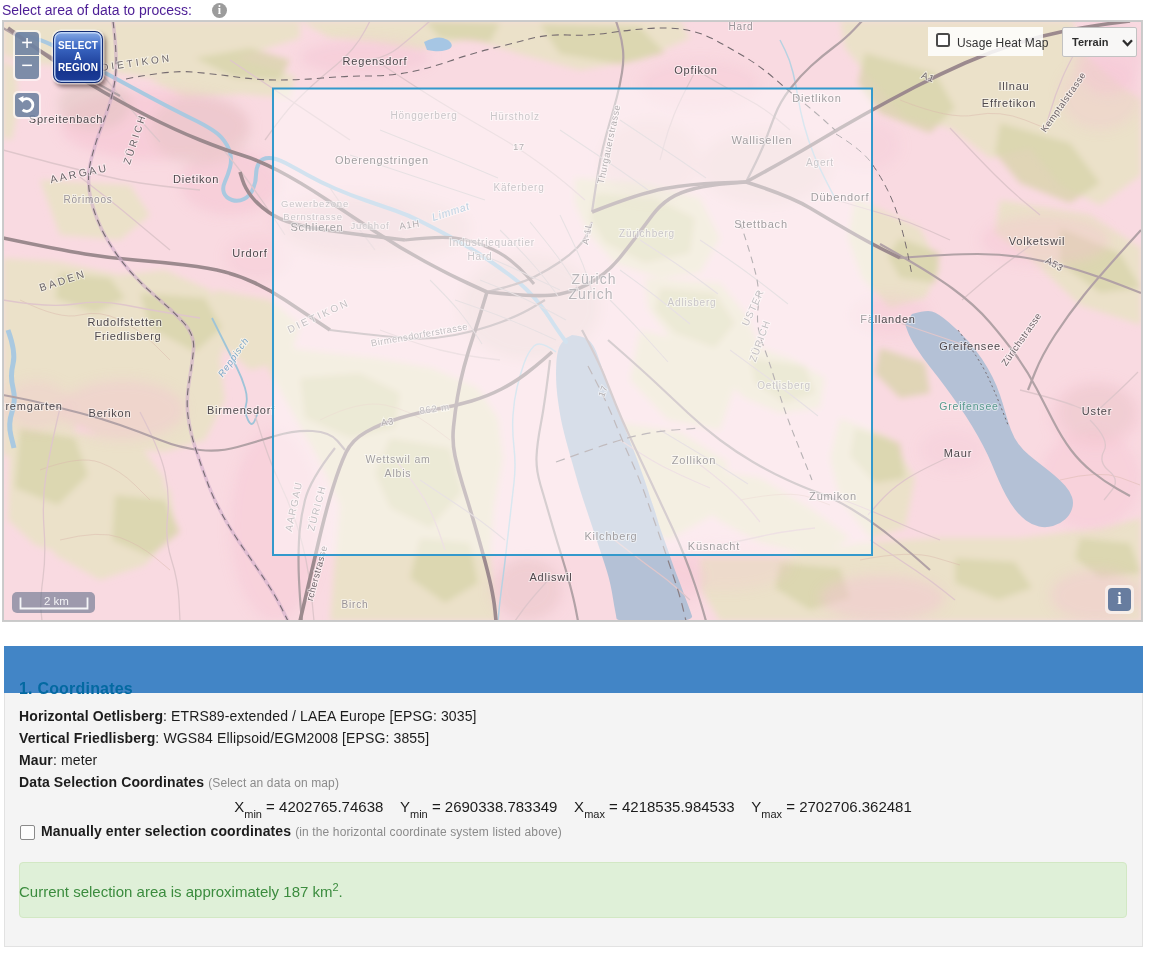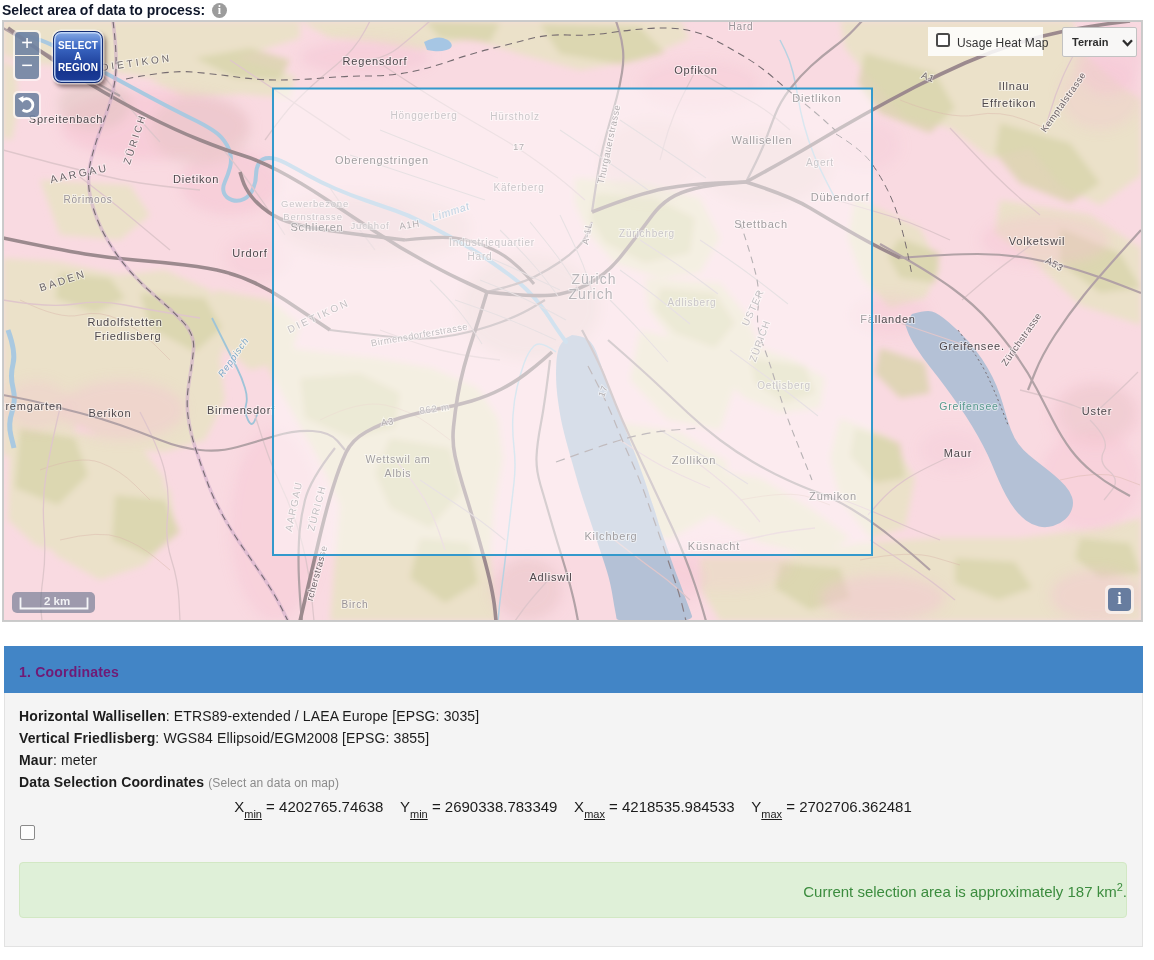--- a/index.html
+++ b/index.html
@@ -1,19 +1,19 @@
 <!DOCTYPE html>
 <html><head>
 <meta charset="utf-8">
 <style>
 html,body{margin:0;padding:0;background:#fff;width:1154px;height:960px;overflow:hidden;
  font-family:"Liberation Sans",sans-serif;}
 #stage{position:relative;width:1154px;height:960px;}
 .abs{position:absolute;}
-#title{left:2px;top:2px;font-size:14px;font-weight:bold;color:#0f172a;letter-spacing:0px;}
+#title{left:2px;top:2px;font-size:14px;font-weight:normal;color:#4c1d95;letter-spacing:0px;}
 #infoTop{left:212px;top:2.5px;width:15px;height:15px;border-radius:50%;background:#9c9c9c;color:#fff;
  font-family:"Liberation Serif",serif;font-weight:bold;font-size:12px;text-align:center;line-height:15px;}
 #map{left:3px;top:21px;width:1139px;height:600px;background:#f6dfe3;outline:1px solid #cccccc;}
 
 .ctlback{background:rgba(255,255,255,0.55);border-radius:5px;}
 .zbtn{background:rgba(88,112,148,0.78);color:#fff;text-align:center;}
 #zoomback{left:10px;top:9px;width:28px;height:51px;}
 #zplus{left:12px;top:11px;width:24px;height:23px;border-radius:4px 4px 0 0;font-size:20px;line-height:22px;}
 #zminus{left:12px;top:35px;width:24px;height:23px;border-radius:0 0 4px 4px;font-size:20px;line-height:19px;}
 #resetback{left:10px;top:70px;width:28px;height:28px;}
@@ -22,34 +22,34 @@
  background:linear-gradient(180deg,#87abe6 0%,#3a66c2 30%,#16348e 78%,#1d3d99 100%);
  border:1px solid #122c74;box-shadow:0 0 0 1.5px rgba(255,255,255,0.55), 2.5px 3.5px 4px rgba(70,45,45,0.6), inset 0 0 0 1.5px rgba(200,218,248,0.9);
  color:#fff;font-weight:bold;font-size:10px;line-height:11px;text-align:center;padding-top:8px;
  box-sizing:border-box;letter-spacing:0.1px;}
 #heatbox{left:925px;top:6px;width:115px;height:29px;background:rgba(255,255,255,0.85);}
 #heatcheck{left:936px;top:13px;width:10px;height:9.5px;background:#fff;border:2px solid #4a4a4a;border-radius:2.5px;}
 #heatlabel{left:957px;top:13px;font-size:12px;color:#333333;letter-spacing:0.1px;}
 #terrainsel{width:75px;height:30px;background:#f8f7f6;border:1px solid #c2c2c2;border-radius:2px;box-sizing:border-box;}
 #terrainlabel{font-size:11px;color:#2e2e2e;font-weight:bold;}
 #scaleback{left:9px;top:571px;width:83px;height:21px;background:rgba(75,95,125,0.52);border-radius:5px;}
-#scaletext{left:0px;top:574px;font-size:11.5px;color:#f2f2f5;font-weight:bold;}
+#scaletext{left:0px;top:574px;font-size:11.5px;color:#f2f2f5;}
 #ibtnback{left:1102px;top:564px;width:29px;height:29px;}
 #ibtn{left:1105px;top:567px;width:23px;height:23px;border-radius:4px;background:rgba(66,96,140,0.8);
  color:#fff;font-family:"Liberation Serif",serif;font-weight:bold;font-size:16px;text-align:center;line-height:22px;}
 
 #panel{left:4px;top:646px;width:1139px;height:301px;background:#f4f4f4;border:1px solid #e2e2e2;box-sizing:border-box;}
 #phead{left:4px;top:646px;width:1139px;height:47px;background:#4285c6;box-sizing:border-box;}
-#pheadtext{left:19px;top:664px;font-size:14px;font-weight:bold;color:#701a75;letter-spacing:0.2px;}
+#pheadtext{left:19px;top:680px;font-size:16px;font-weight:bold;color:#0369a1;letter-spacing:0.2px;}
 .bodyline{font-size:14px;color:#1c1c1c;letter-spacing:0.12px;}
 .graynote{color:#8b8b8b;font-size:12px;font-weight:normal;}
-sub.cs{font-size:11px;position:relative;bottom:-2px;text-decoration:underline;}
+sub.cs{font-size:11px;position:relative;bottom:-2px;}
 #alert{left:19px;top:862px;width:1108px;height:56px;background:#dff0d8;border:1px solid #d2e8c4;
  border-radius:4px;box-sizing:border-box;}
-#alerttext{left:0px;top:881px;width:1146px;text-align:right;font-size:15px;color:#3b8c3e;}
+#alerttext{left:0px;top:881px;width:1146px;text-align:left;font-size:15px;color:#3b8c3e;}
 </style>
 </head>
 <body>
 <div id="stage">
   <div class="abs" id="title">Select area of data to process:</div>
   <div class="abs" id="infoTop">i</div>
 
   <div class="abs" id="map">
       <svg width="1139" height="600" viewBox="0 0 1139 600" style="display:block">
 <defs>
@@ -338,21 +338,22 @@
       <path d="M8.5 5.5 V 16.5 H 75.5 V 5.5" fill="none" stroke="#f5f5f8" stroke-width="1.8"></path>
     </svg>
   <div class="abs" id="scaletext" style="left:44px;top:595px;">2 km</div>
   <div class="abs ctlback" id="ibtnback" style="left:1105px;top:585px;"></div>
   <div class="abs" id="ibtn" style="left:1108px;top:588px;">i</div>
 
   <div class="abs" id="panel"></div>
   <div class="abs" id="phead"></div>
   <div class="abs" id="pheadtext">1. Coordinates</div>
 
-  <div class="abs bodyline" style="left:19px;top:708px;"><b>Horizontal Wallisellen</b>: ETRS89-extended / LAEA Europe [EPSG: 3035]</div>
+  <div class="abs bodyline" style="left:19px;top:708px;"><b>Horizontal Oetlisberg</b>: ETRS89-extended / LAEA Europe [EPSG: 3035]</div>
   <div class="abs bodyline" style="left:19px;top:730px;"><b>Vertical Friedlisberg</b>: WGS84 Ellipsoid/EGM2008 [EPSG: 3855]</div>
   <div class="abs bodyline" style="left:19px;top:752px;"><b>Maur</b>: meter</div>
   <div class="abs bodyline" style="left:19px;top:774px;"><b>Data Selection Coordinates</b> <span class="graynote">(Select an data on map)</span></div>
   <div class="abs" style="left:0px;top:798px;width:1146px;text-align:center;font-size:15px;color:#1c1c1c;">X<sub class="cs">min</sub>&nbsp;= 4202765.74638&nbsp;&nbsp;&nbsp;&nbsp;Y<sub class="cs">min</sub>&nbsp;= 2690338.783349&nbsp;&nbsp;&nbsp;&nbsp;X<sub class="cs">max</sub>&nbsp;= 4218535.984533&nbsp;&nbsp;&nbsp;&nbsp;Y<sub class="cs">max</sub>&nbsp;= 2702706.362481</div>
   <div class="abs" id="manualcheck" style="left:20px;top:825px;width:13px;height:13px;background:#fdfdfd;border:1px solid #8a8a8a;border-radius:2px;"></div>
+  <div class="abs bodyline" style="left:41px;top:823px;"><b>Manually enter selection coordinates</b> <span class="graynote">(in the horizontal coordinate system listed above)</span></div>
   <div class="abs" id="alert"></div>
   <div class="abs" id="alerttext" style="left:19px;width:1108px;">Current selection area is approximately 187 km<span style="font-size:11px;vertical-align:6px;">2</span>.</div>
 </div>
 
 </body></html>

